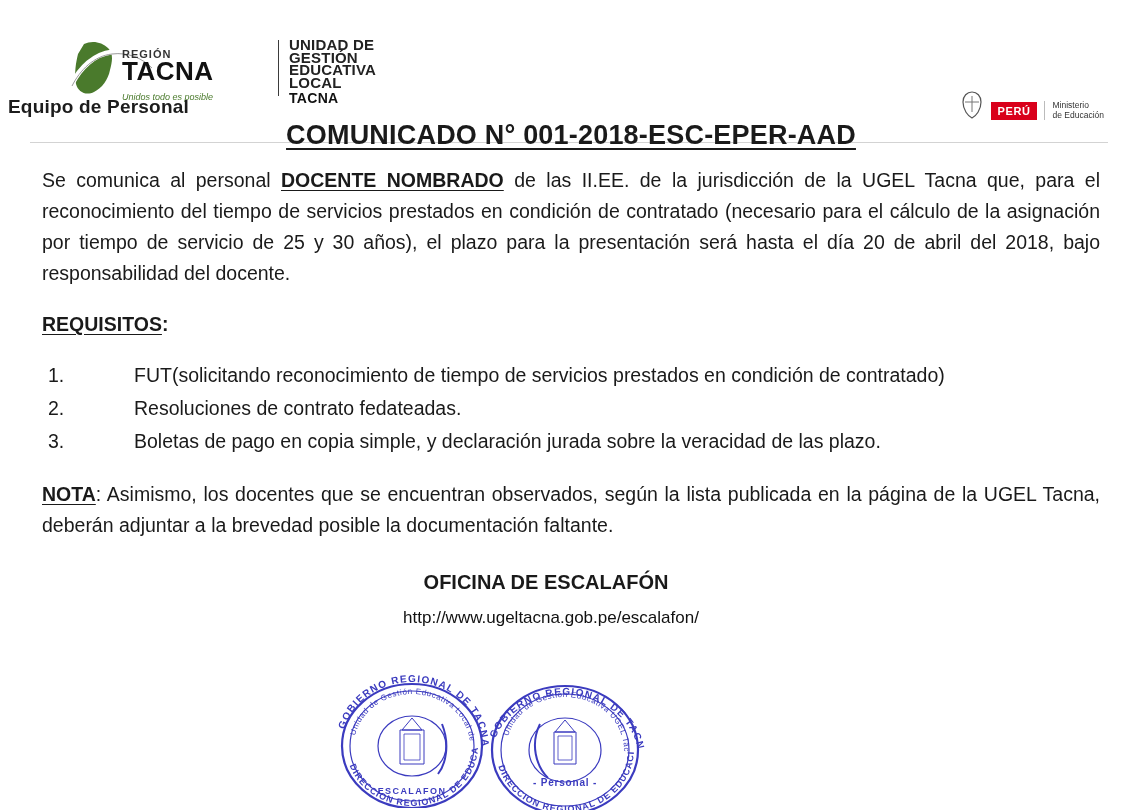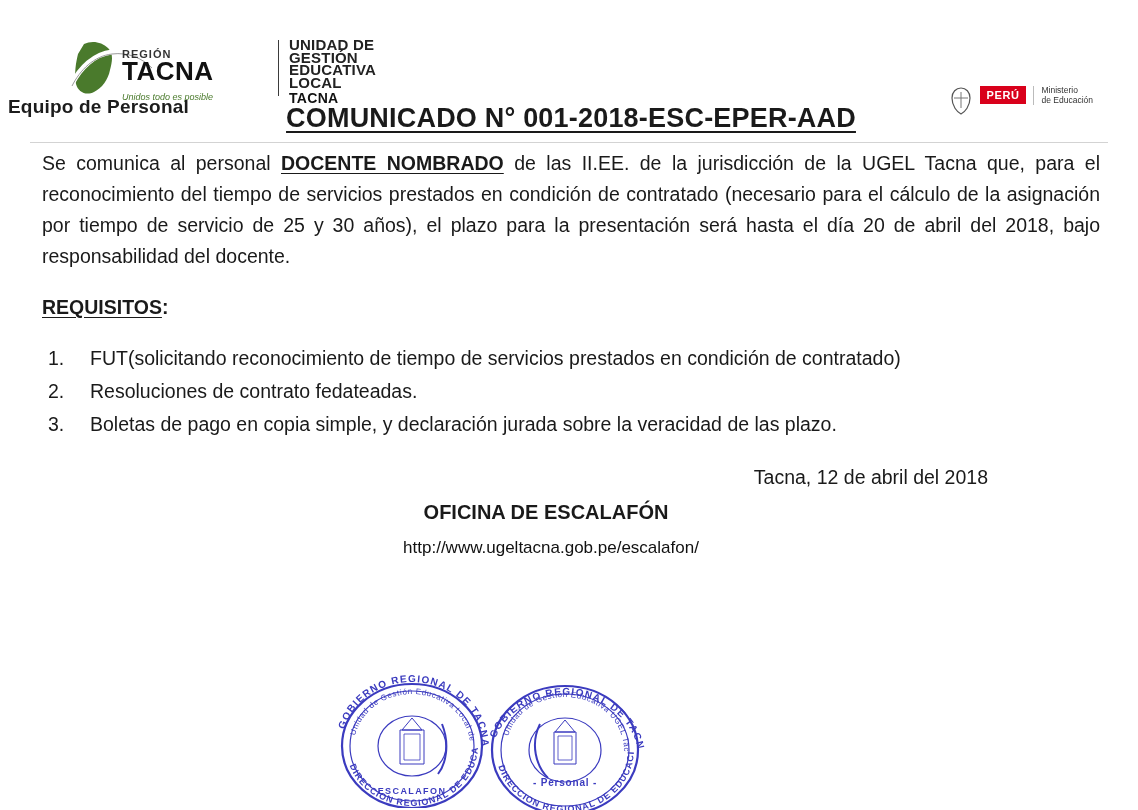--- a/index.html
+++ b/index.html
@@ -68,24 +68,24 @@
     width: 1036px;
     text-align: left;
     font-size: 19px;
     font-weight: bold;
     color: #1c1c1c;
     letter-spacing: 0.2px;
   }
 
   .peru-block {
     position: absolute;
-    right: 45px;
+    right: 34px;
     top: 52px;
     display: flex;
-    align-items: flex-start;
+    align-items: flex-end;
     height: 34px;
   }
   .peru-escudo {
     width: 26px;
     height: 30px;
     margin-right: 6px;
   }
   .peru-word {
     background: #d9001b;
     color: #fff;
@@ -110,21 +110,21 @@
     top: 108px;
     left: 30px;
     width: 1078px;
     height: 1px;
     background: #d3d3d3;
   }
 
   
   .doc {
     position: absolute;
-    top: 103px;
+    top: 120px;
     left: 42px;
     width: 1058px;
     font-size: 19.5px;
     line-height: 31px;
     color: #1a1a1a;
   }
 
   .doc-title {
     text-align: center;
     font-size: 27px;
@@ -155,21 +155,21 @@
     padding: 0 0 0 6px;
   }
   ol.reqs li {
     display: flex;
     margin-bottom: 2px;
   }
   ol.reqs li .num {
     width: 42px;
     flex: 0 0 42px;
   }
-  ol.reqs li .txt { flex: 1; }
+  ol.reqs li .txt { flex: 1; margin-left: 44px; }
 
   .nota { margin: 0 0 26px 0; text-align: justify; }
 
   .place-date {
     text-align: right;
     padding-right: 112px;
     margin-bottom: 4px;
   }
   .office {
     text-align: center;
@@ -266,22 +266,22 @@
     <li>
       <span class="num">2.</span>
       <span class="txt">Resoluciones de contrato fedateadas.</span>
     </li>
     <li>
       <span class="num">3.</span>
       <span class="txt">Boletas de pago en copia simple, y declaración jurada sobre la veracidad de las plazo.</span>
     </li>
   </ol>
 
-
-  <div class="place-date">Tacna, 12 de abril del 2018</div>
+  <p class="nota"><span class="b u">NOTA</span><span>: Asimismo, los docentes que se encuentran observados, según la lista publicada en la página de la UGEL Tacna, deberán adjuntar a la brevedad posible la documentación faltante.</span></p>
+
   <div class="office">OFICINA DE ESCALAFÓN</div>
   <div class="url">http://www.ugeltacna.gob.pe/escalafon/</div>
 </div>
 
 <div class="stamps">
 
   <div class="stamp stamp-left">
     <svg width="180" height="140" viewBox="0 0 180 140" xmlns="http://www.w3.org/2000/svg">
       <defs>
         <path id="arcTopL" d="M 20,78 A 70,64 0 0 1 160,78"></path>

